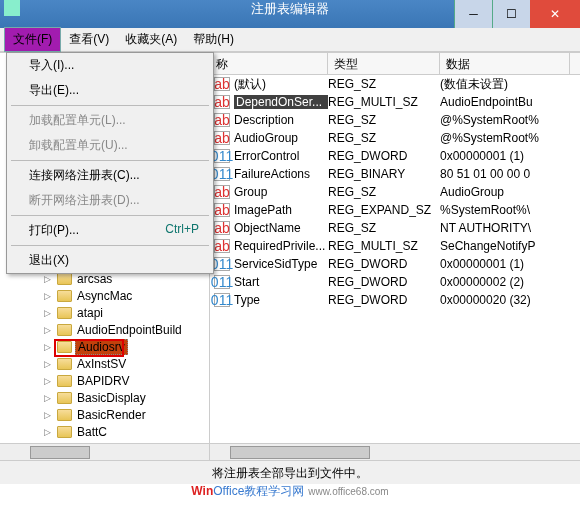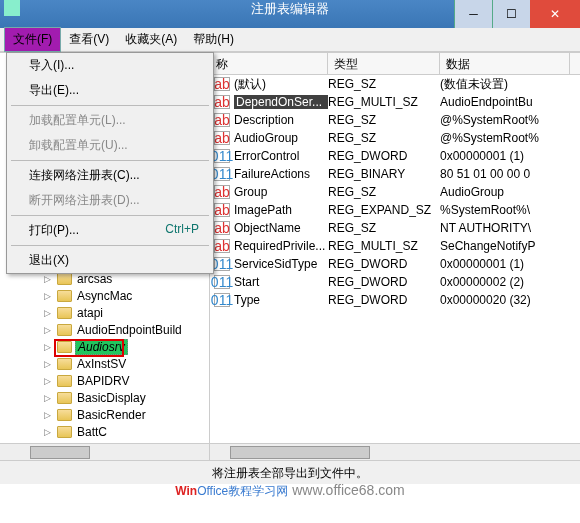--- a/index.html
+++ b/index.html
@@ -20,41 +20,41 @@
 .dd-item.disabled { color:#888; }
 .dd-sep { height:1px; background:#bbb; margin:2px 4px; }
 .dd-hotkey { color:#0f766e; }
 .red-box { border:2px solid #d00; position:absolute; pointer-events:none; }
 .content { display:flex; height:408px; border-top:1px solid #ccc; }
 .tree-pane { width:210px; border-right:1px solid #ccc; overflow:hidden; position:relative; background:#fff; padding-top:200px; }
 .tree-item { display:flex; align-items:center; height:17px; padding-left:44px; white-space:nowrap; }
 .tree-item .arrow { width:10px; color:#777; font-size:9px;}
 .folder-icon { width:15px; height:12px; background:linear-gradient(#f7dd9a,#e8c557); border:1px solid #c9a83e; border-radius:1px; margin:0 3px; }
 .tree-label { padding:0 2px; }
-.tree-label.sel { background:#22c55e; border:1px dotted #888;font-style:italic; }
+.tree-label.sel { background:#c2410c; border:1px dotted #888; }
 .hscroll { position:absolute; bottom:0; left:0; right:0; height:17px; background:#eee; border-top:1px solid #ccc; display:flex; align-items:center; }
 .hscroll .thumb { height:13px; background:#ccc; border:1px solid #999; width:60px; margin-left:30px; }
 .list-pane { flex:1; overflow:hidden; position:relative; background:#fff; }
 .list-header { display:flex; height:22px; border-bottom:1px solid #ccc; background:#f7f7f7; }
 .list-header div { padding:3px 6px; border-right:1px solid #ccc; }
 .col-name { width:118px; }
 .col-type { width:112px; }
 .col-data { width:130px; }
 .list-row { display:flex; height:18px; align-items:center; }
 .list-row .vicon { width:16px; height:14px; margin:0 4px; display:flex; align-items:center; justify-content:center; font-size:14px; }
 .vstr { background:#fff; border:1px solid #aaa; color:#d33; }
 .vbin { background:#fff; border:1px solid #aaa; color:#38c; }
 .list-row .name { width:94px; white-space:nowrap; overflow:hidden; text-overflow:ellipsis; }
 .list-row .name.sel { background:#404040; color:#fff; padding:0 2px; }
 .list-row .type { width:112px; white-space:nowrap; overflow:hidden; }
 .list-row .data { white-space:nowrap; overflow:hidden; }
 .statusbar { height:24px; background:#f0f0f0; border-top:1px solid #ccc; padding:4px 8px; display:flex; justify-content:space-between; align-items:center;flex-direction:column; }
 .watermark { color:#3a7bd0; font-size:14px; }
 .wm-red { color:#d22; }
-.wm-gray { color:#888; font-size:14px; }
+.wm-gray { color:#888; font-size:10px; }
 </style>
 </head>
 <body>
 
 <div class="titlebar">
   <div class="title-left">
       <div class="app-icon"></div>
     </div>
   <div class="title-text">注册表编辑器</div>
   <div class="winbtns">

